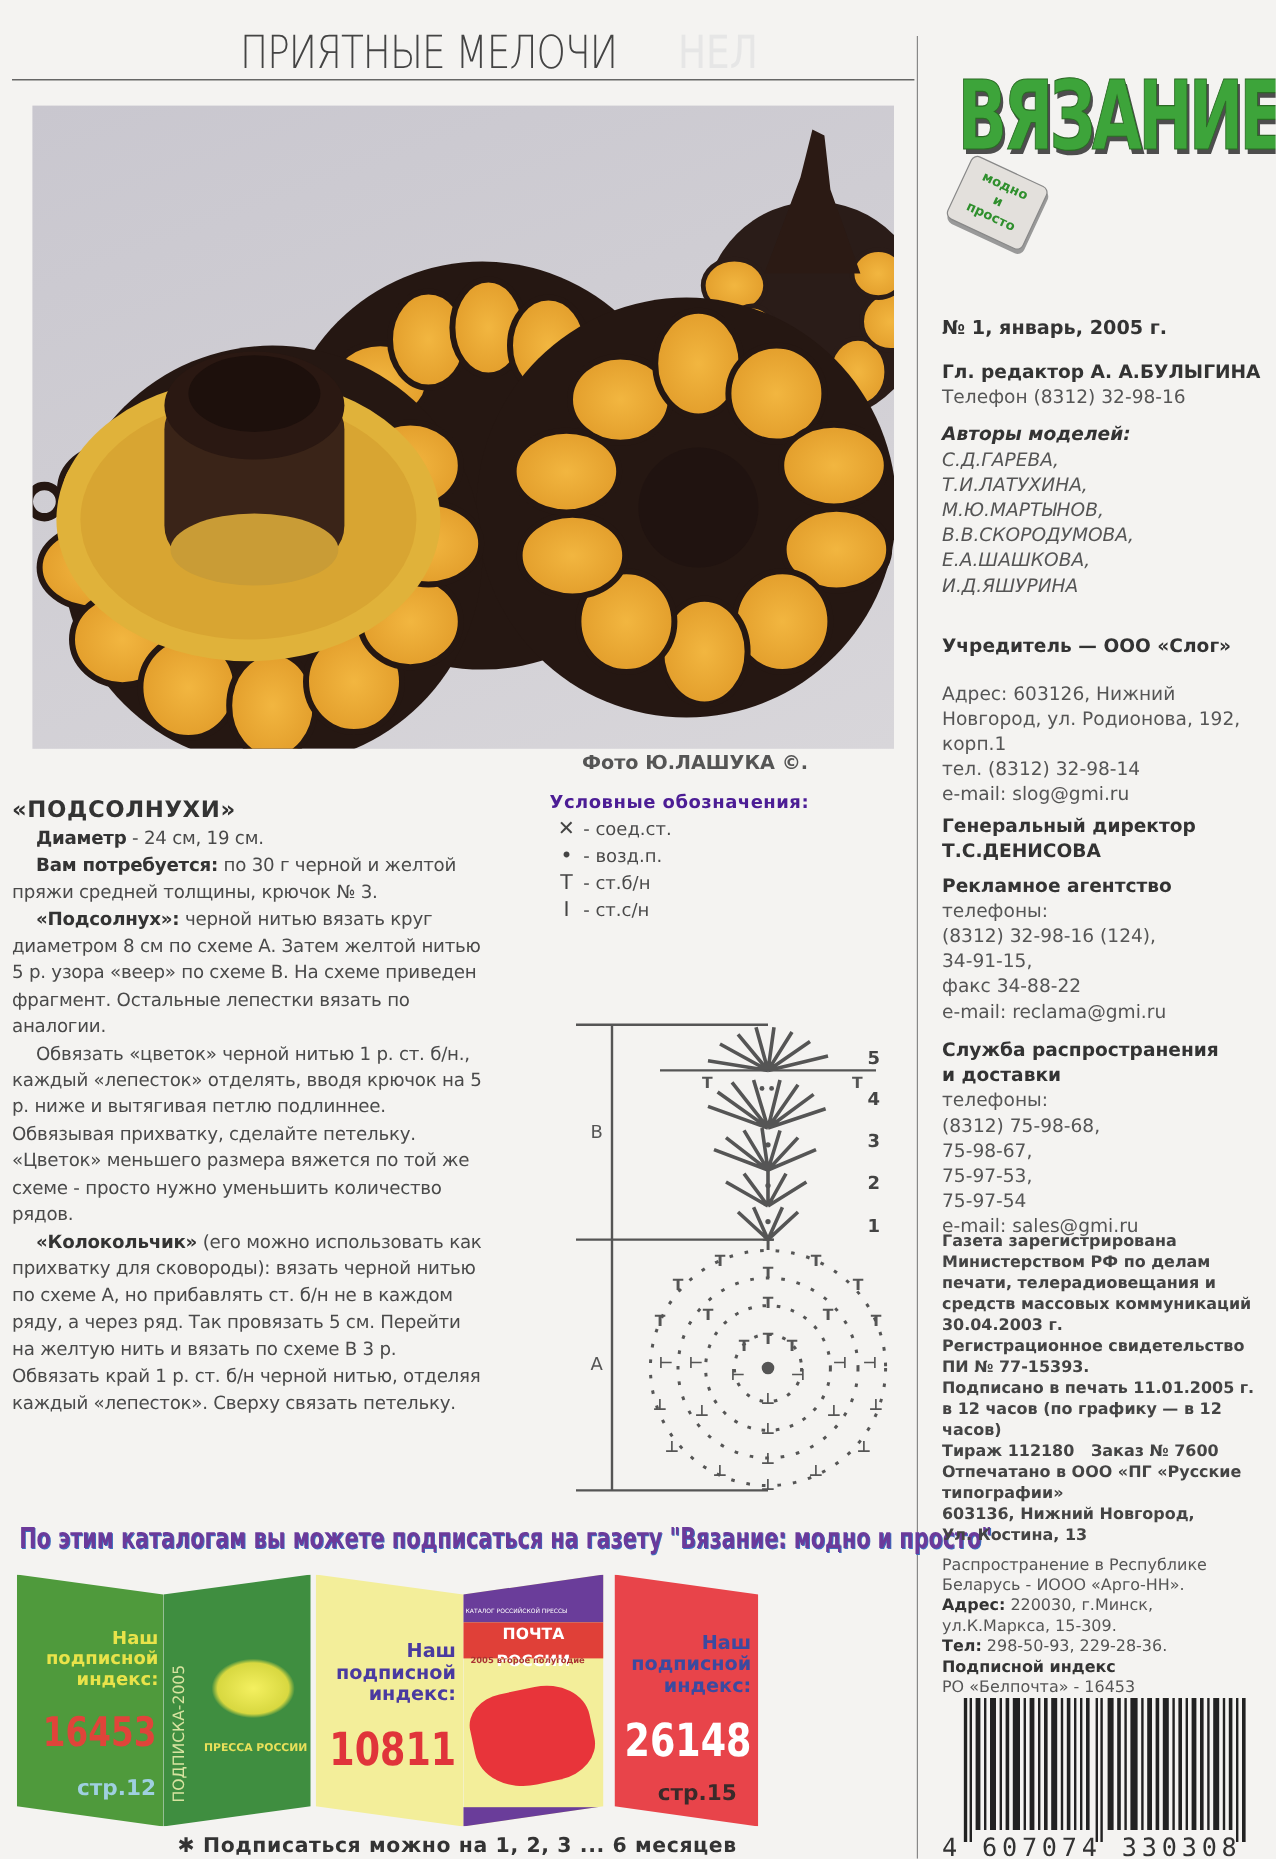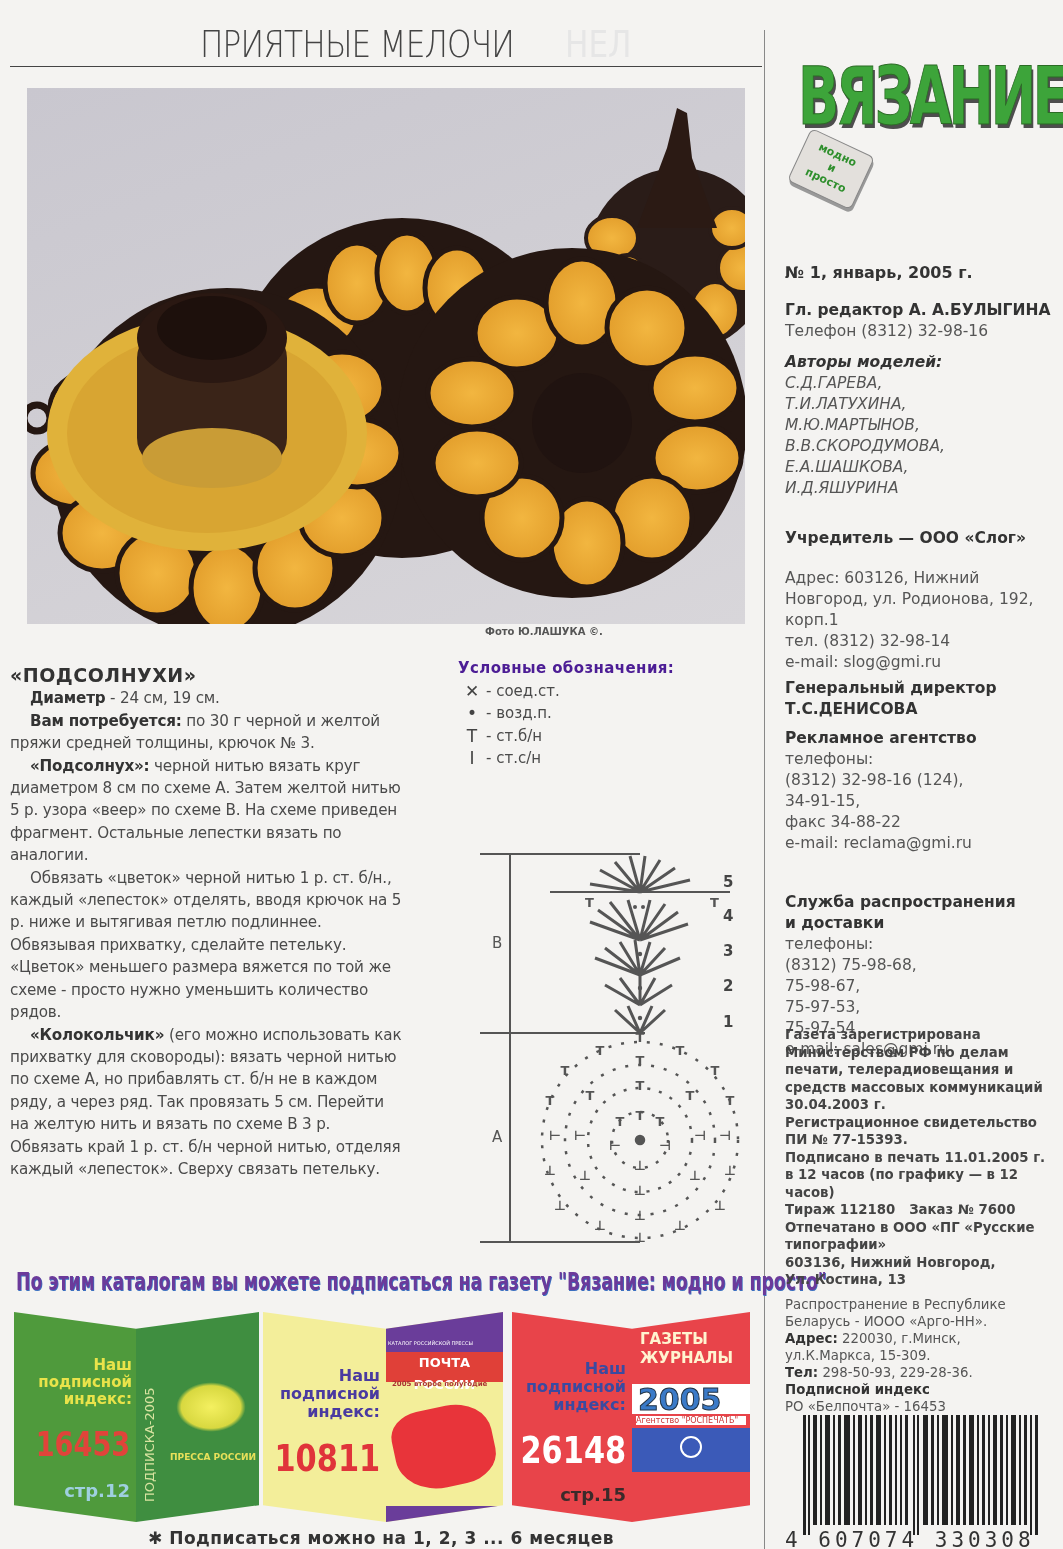--- a/index.html
+++ b/index.html
@@ -20,21 +20,21 @@
   .header-rule { position: absolute; left: 10px; top: 66px; width: 752px; height: 1px; background: #444; }
   .vertical-rule { position: absolute; left: 764px; top: 30px; width: 1px; height: 1519px; background: #888; }
 
   
   .photo {
     position: absolute; left: 27px; top: 88px; width: 718px; height: 536px;
     background: linear-gradient(160deg, #c9c7cf 0%, #cfcdd3 40%, #d8d6da 100%);
     overflow: hidden;
   }
   .photo svg { position: absolute; left: 0; top: 0; }
-  .photo-credit { position: absolute; left: 485px; top: 626px; font-size: 10px; font-weight: bold; color: #555; }
+  .photo-credit { position: absolute; left: 485px; top: 626px; font-size: 16px; font-weight: bold; color: #555; }
 
   
   .article { position: absolute; left: 10px; top: 664px; width: 395px; font-size: 15.2px; line-height: 22.4px; color: #4a4a4a; letter-spacing: -0.2px; }
   .article-title { font-weight: 900; font-size: 19px; color: #333; letter-spacing: 0.5px; margin-bottom: 1px; }
   .article p { text-indent: 20px; }
   .article b { color: #333; }
 
   
   .legend { position: absolute; left: 458px; top: 657px; width: 300px; font-size: 15px; line-height: 22.5px; color: #4a4a4a; }
   .legend-title { font-weight: 900; font-size: 15px; color: #4c1d95; letter-spacing: 0.4px; }
@@ -305,29 +305,21 @@
     <div style="position:absolute; left:6px; top:68px; font-size:7px; font-weight:bold; color:#a33;">2005 второе полугодие</div>
     <div style="position:absolute; left:8px; top:95px; width:100px; height:80px; background:#e8343a; border-radius:30% 40% 35% 45%; transform:rotate(-12deg);"></div>
     <div style="position:absolute; left:0; bottom:0; width:100%; height:16px; background:#6a3d9a;"></div>
   </div>
 </div>
 
 <div class="catalog" style="left:512px; width:238px;">
   <div class="cat-left" style="left:0; width:120px; background:#e8444a; clip-path:polygon(0 0,100% 8%,100% 100%,0 92%);">
     <div class="cat-text" style="right:6px; top:48px; width:116px; font-size:16px; line-height:18px; color:#3b4aa0;">Наш подписной индекс:</div>
     <div class="cat-index" style="right:6px; top:116px; color:#fff; font-size:38px;">26148</div>
-    <div class="cat-page" style="right:6px; top:172px; color:#3a2a2a;">стр.15</div>
-  </div>
-  <div class="cat-right" style="left:120px; width:118px; background:#e8444a; clip-path:polygon(0 8%,100% 0,100% 92%,0 100%);">
-    <div style="position:absolute; left:8px; top:18px; width:100px; font-size:15px; font-weight:bold; color:#fff4d0; line-height:19px;">ГАЗЕТЫ ЖУРНАЛЫ</div>
-    <div style="position:absolute; left:0; top:72px; width:100%; height:30px; background:#fff;"></div>
-    <div style="position:absolute; left:6px; top:70px; font-size:30px; font-weight:900; color:#3a7ac8; -webkit-text-stroke:1px #234;">2005</div>
-    <div style="position:absolute; left:4px; top:104px; font-size:8px; color:#c33; background:#fff; width:110px;">Агентство "РОСПЕЧАТЬ"</div>
-    <div style="position:absolute; left:0; top:116px; width:100%; height:44px; background:#3b5ab8;"></div>
-    <div style="position:absolute; left:48px; top:124px; width:22px; height:22px; border-radius:50%; border:2px solid #fff;"></div>
+    <div class="cat-page" style="right:18px; top:172px; color:#3a2a2a;">стр.15</div>
   </div>
 </div>
 
 <div class="promo-footer">✱ Подписаться можно на 1, 2, 3 ... 6 месяцев</div>
 
 <div class="logo">
   <div class="logo-text">ВЯЗАНИЕ</div>
 </div>
 <div class="logo-tag">
   <div>модно</div>
@@ -369,21 +361,21 @@
 
 <div class="sidebar" style="top:728px;">
   <div class="side-bold">Рекламное агентство</div>
   <div>телефоны:</div>
   <div>(8312) 32-98-16 (124),</div>
   <div>34-91-15,</div>
   <div>факс 34-88-22</div>
   <div>e-mail: reclama@gmi.ru</div>
 </div>
 
-<div class="sidebar" style="top:892px;">
+<div class="sidebar" style="top:865px;">
   <div class="side-bold">Служба распространения</div>
   <div class="side-bold">и доставки</div>
   <div>телефоны:</div>
   <div>(8312) 75-98-68,</div>
   <div>75-98-67,</div>
   <div>75-97-53,</div>
   <div>75-97-54</div>
   <div>e-mail: sales@gmi.ru</div>
 </div>
 

